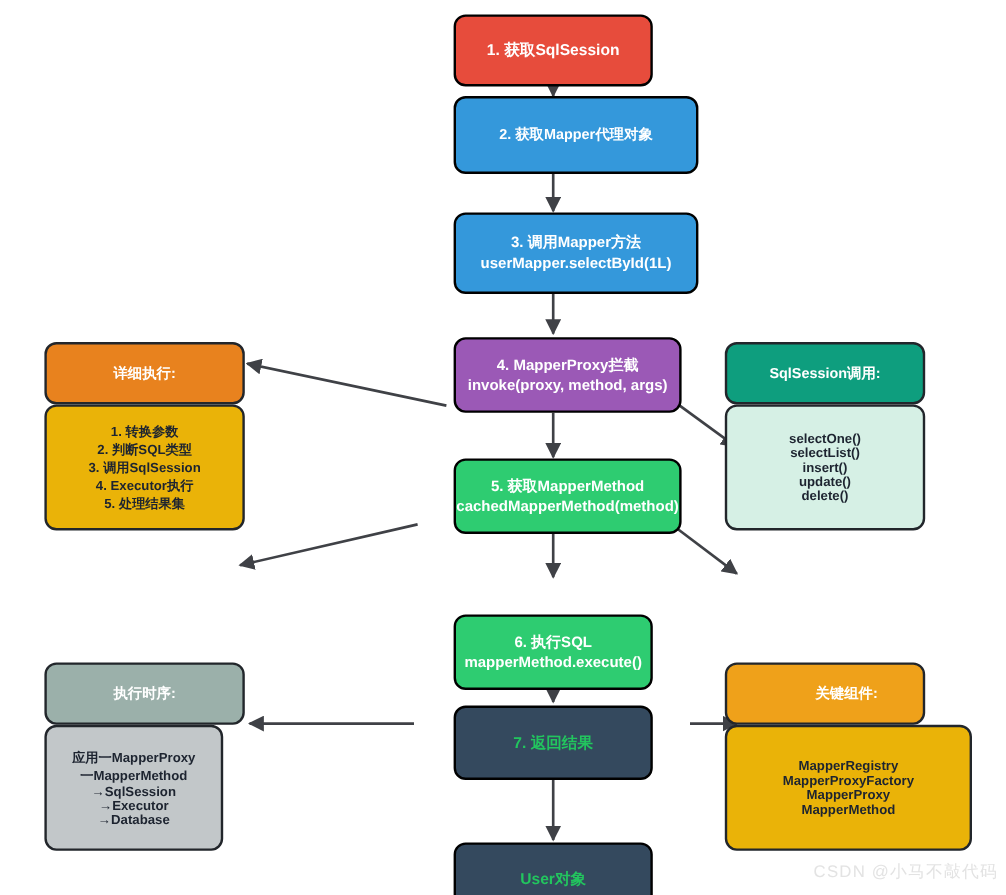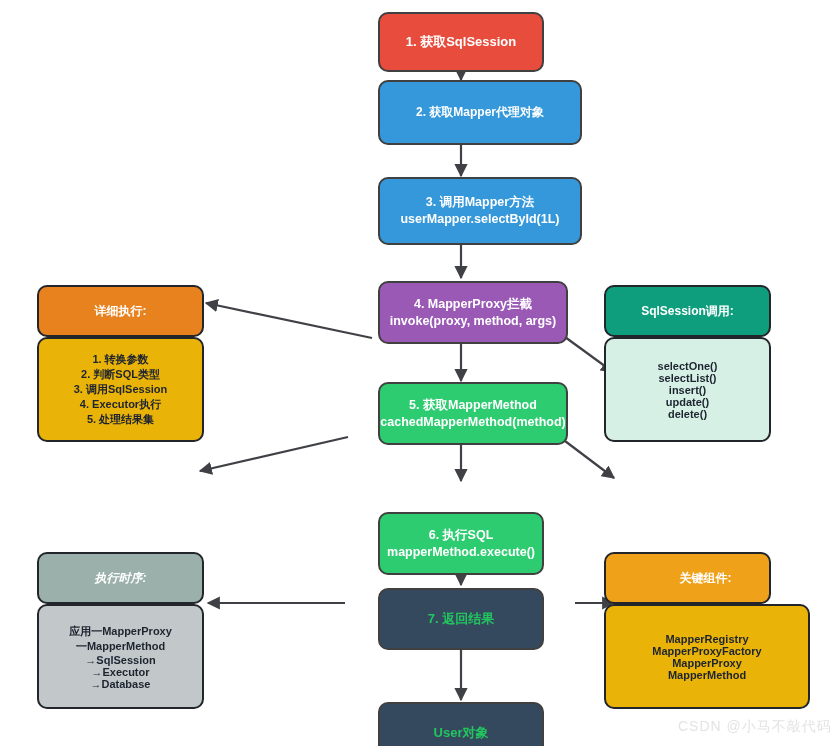--- a/index.html
+++ b/index.html
@@ -22,21 +22,21 @@
     left: 0;
     top: 0;
     width: 838px;
     height: 746px;
     pointer-events: none;
   }
 
   .node {
     position: absolute;
     box-sizing: border-box;
-    border: 2px solid #404040;
+    border: 2px solid #000000;
     border-radius: 10px;
     display: flex;
     flex-direction: column;
     align-items: center;
     justify-content: center;
     text-align: left;
     font-weight: bold;
     line-height: 1.35;
     z-index: 3;
   }
@@ -83,21 +83,21 @@
     color: #1d2430;
     z-index: 3;
   }
   .panel-body .ln {
     display: block;
     white-space: nowrap;
   }
 
   .head-orange { background: #e8821e; }
   .body-peach  { background: #eab308; }
-  .head-gray   { background: #9bb0aa; font-style: italic; }
+  .head-gray   { background: #9bb0aa; }
   .body-gray   { background: #c2c7c9; }
   .head-teal   { background: #0e9e7e; }
   .body-mint   { background: #d6f0e5; }
   .head-amber  { background: #efa11a; }
 
   .watermark {
     position: absolute;
     color: #e3e3e3;
     font-size: 14px;
     letter-spacing: 1px;
@@ -182,21 +182,21 @@
         <span class="ln">4. Executor执行</span>
         <span class="ln">5. 处理结果集</span>
       </div>
     </div>
   </div>
 
   <div class="panel">
     <div class="panel-head head-gray" style="left:37px; top:552px; width:167px; height:52px; font-size:12px;">
       <span>执行时序:</span>
     </div>
-    <div class="panel-body body-gray" style="left:37px; top:604px; width:167px; height:105px; font-size:11px;">
+    <div class="panel-body body-gray" style="left:37px; top:604px; width:149px; height:105px; font-size:11px;">
       <div>
         <span class="ln">应用一MapperProxy</span>
         <span class="ln">一MapperMethod</span>
         <span class="ln">→SqlSession</span>
         <span class="ln">→Executor</span>
         <span class="ln">→Database</span>
       </div>
     </div>
   </div>
 

